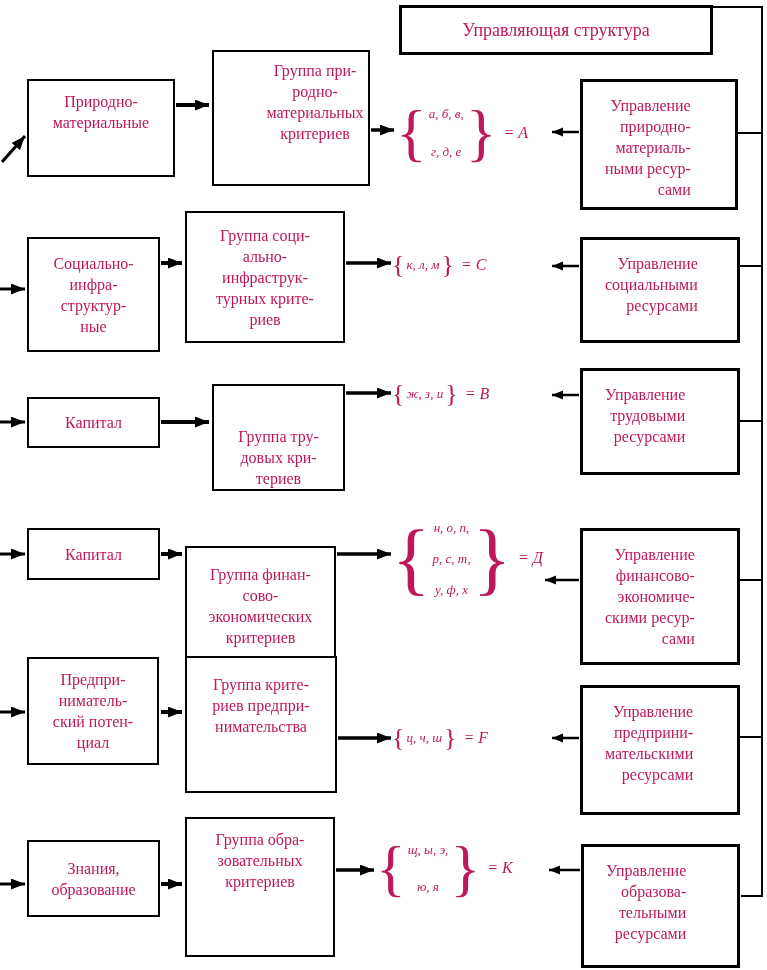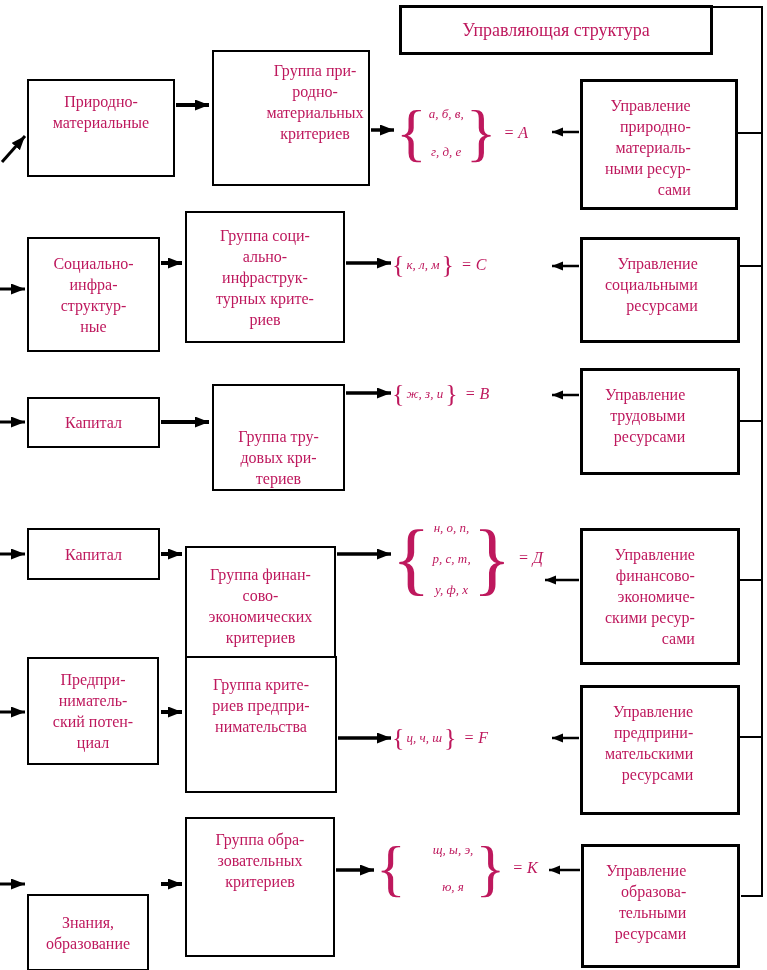--- a/index.html
+++ b/index.html
@@ -195,32 +195,32 @@
     <span class="brace" style="font-size:26px;">}</span>
     <span class="eq">= F</span>
   </div>
   <div class="box mgmt" style="left:580px;top:685px;width:160px;height:130px;">
     <span>Управление
 предприни-
 мательскими
 ресурсами</span>
   </div>
 
-  <div class="box" style="left:27px;top:894px;width:122px;height:77px;">
+  <div class="box" style="left:27px;top:840px;width:133px;height:77px;">
     <span>Знания,
 образование</span>
   </div>
   <div class="box topalign" style="left:185px;top:817px;width:150px;height:140px;padding-top:10px;">
     <span>Группа обра-
 зовательных
 критериев</span>
   </div>
   <div class="setwrap" style="left:376px;top:829px;height:78px;">
     <span class="brace" style="font-size:62px;">{</span>
-    <span class="elems" style="line-height:37px;margin-left:25px;">щ, ы, э,
+    <span class="elems" style="line-height:37px;">щ, ы, э,
 ю, я</span>
     <span class="brace" style="font-size:62px;">}</span>
     <span class="eq">= К</span>
   </div>
   <div class="box mgmt" style="left:581px;top:844px;width:159px;height:124px;">
     <span>Управление
 образова-
 тельными
 ресурсами</span>
   </div>

